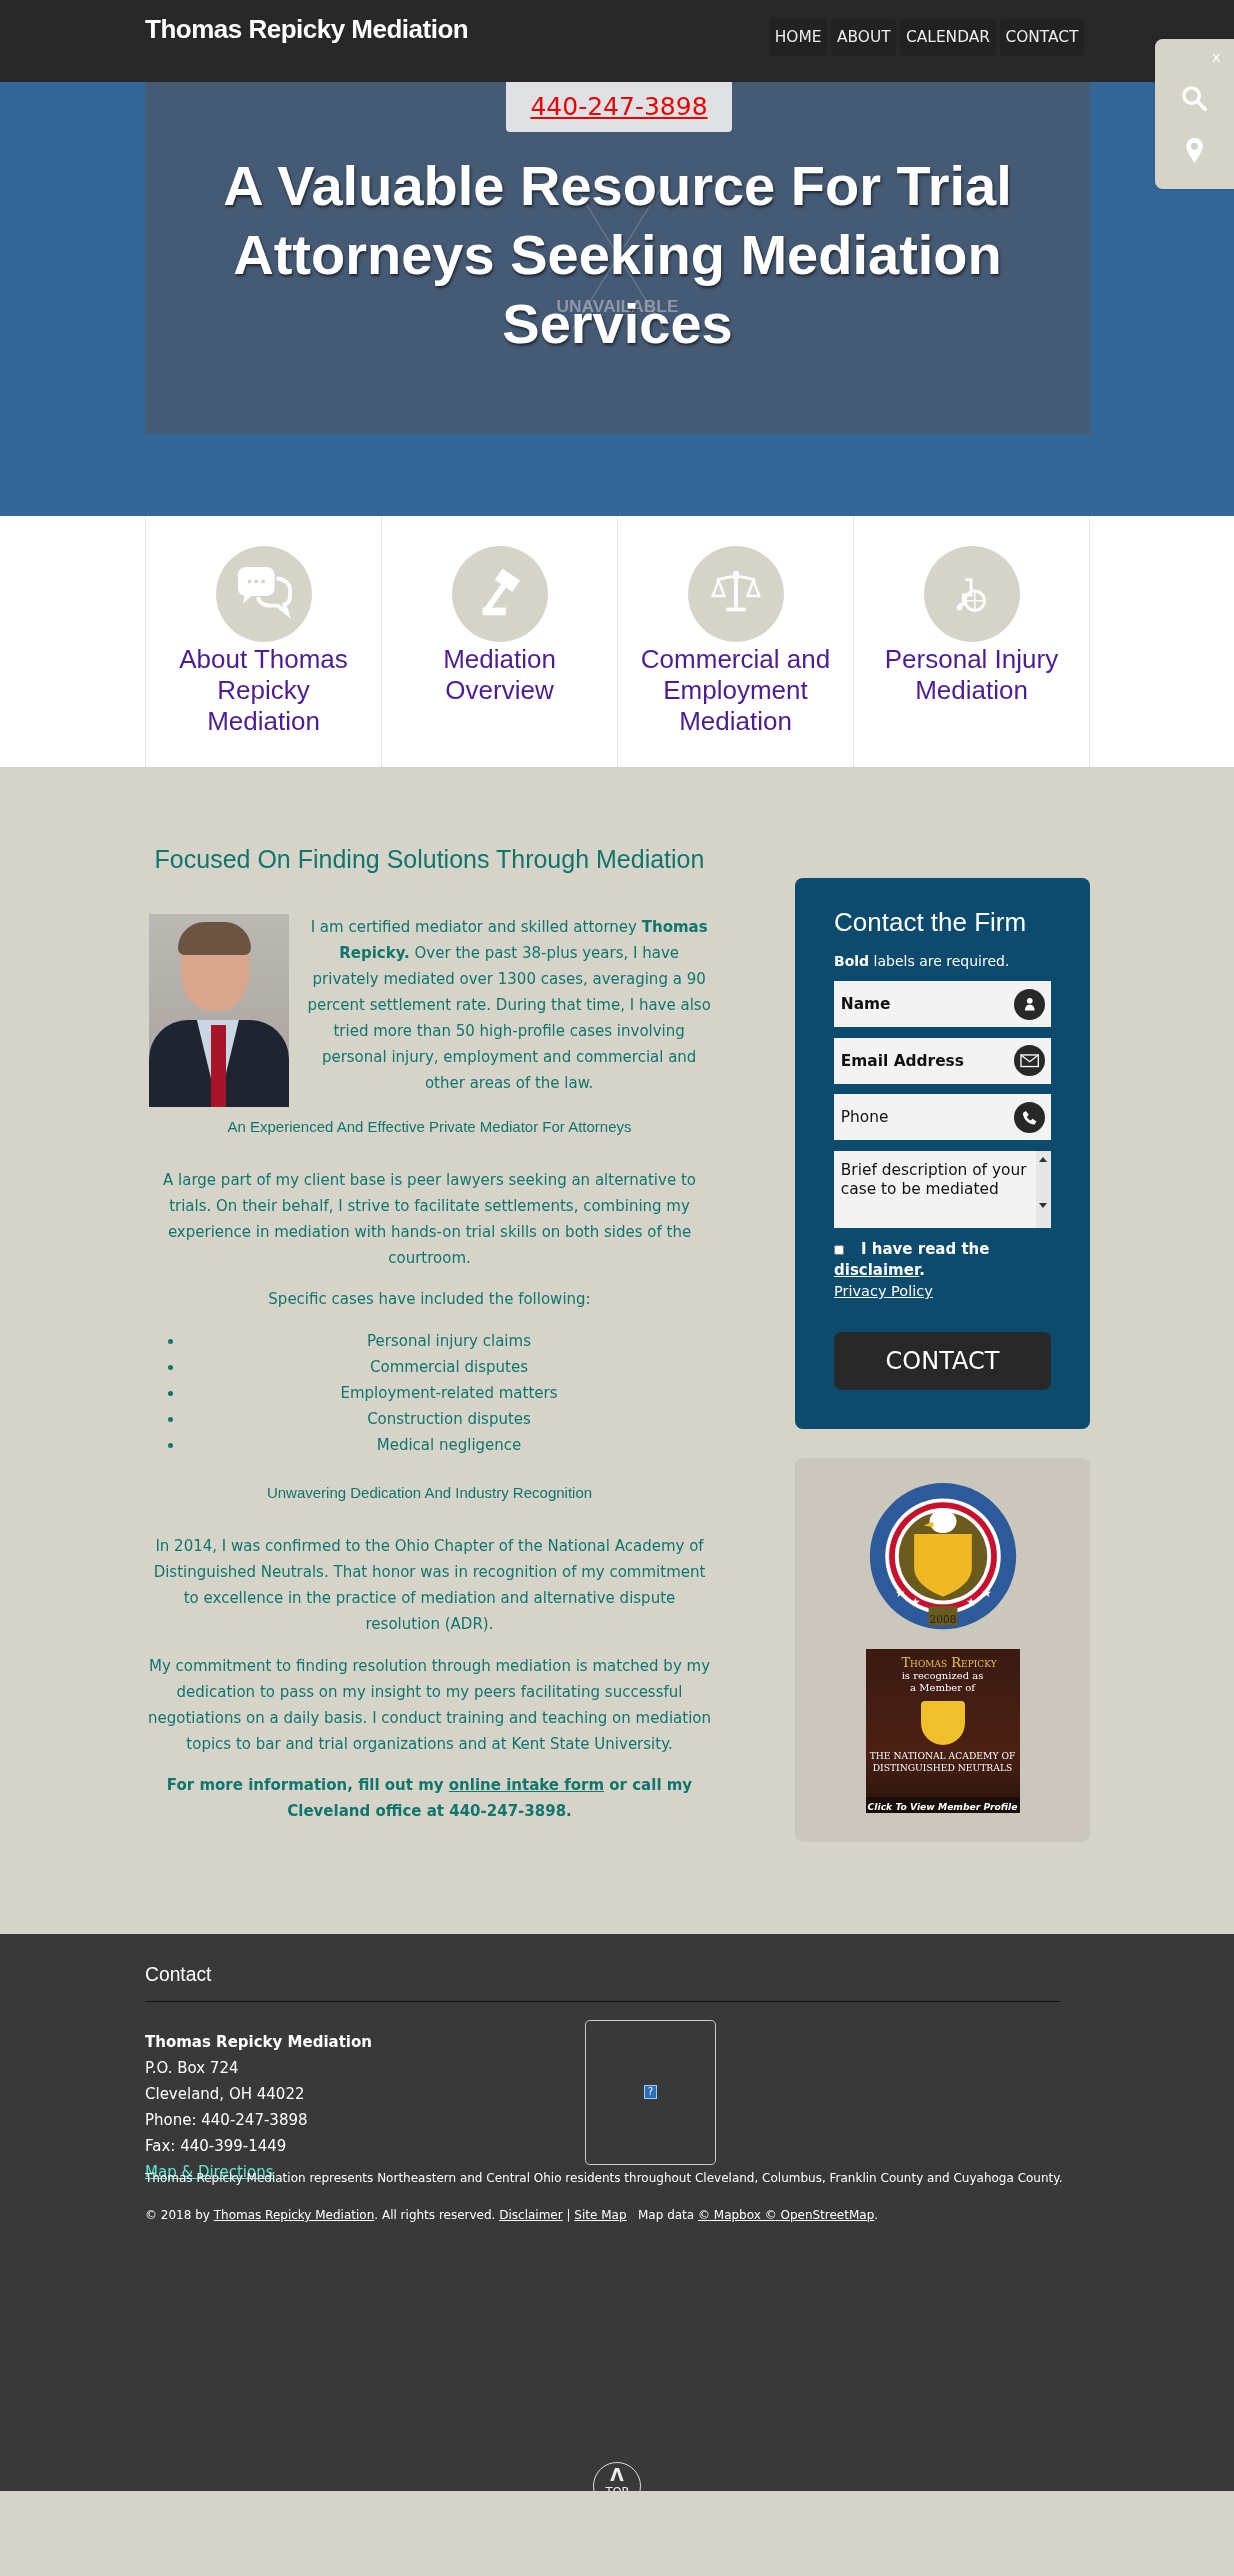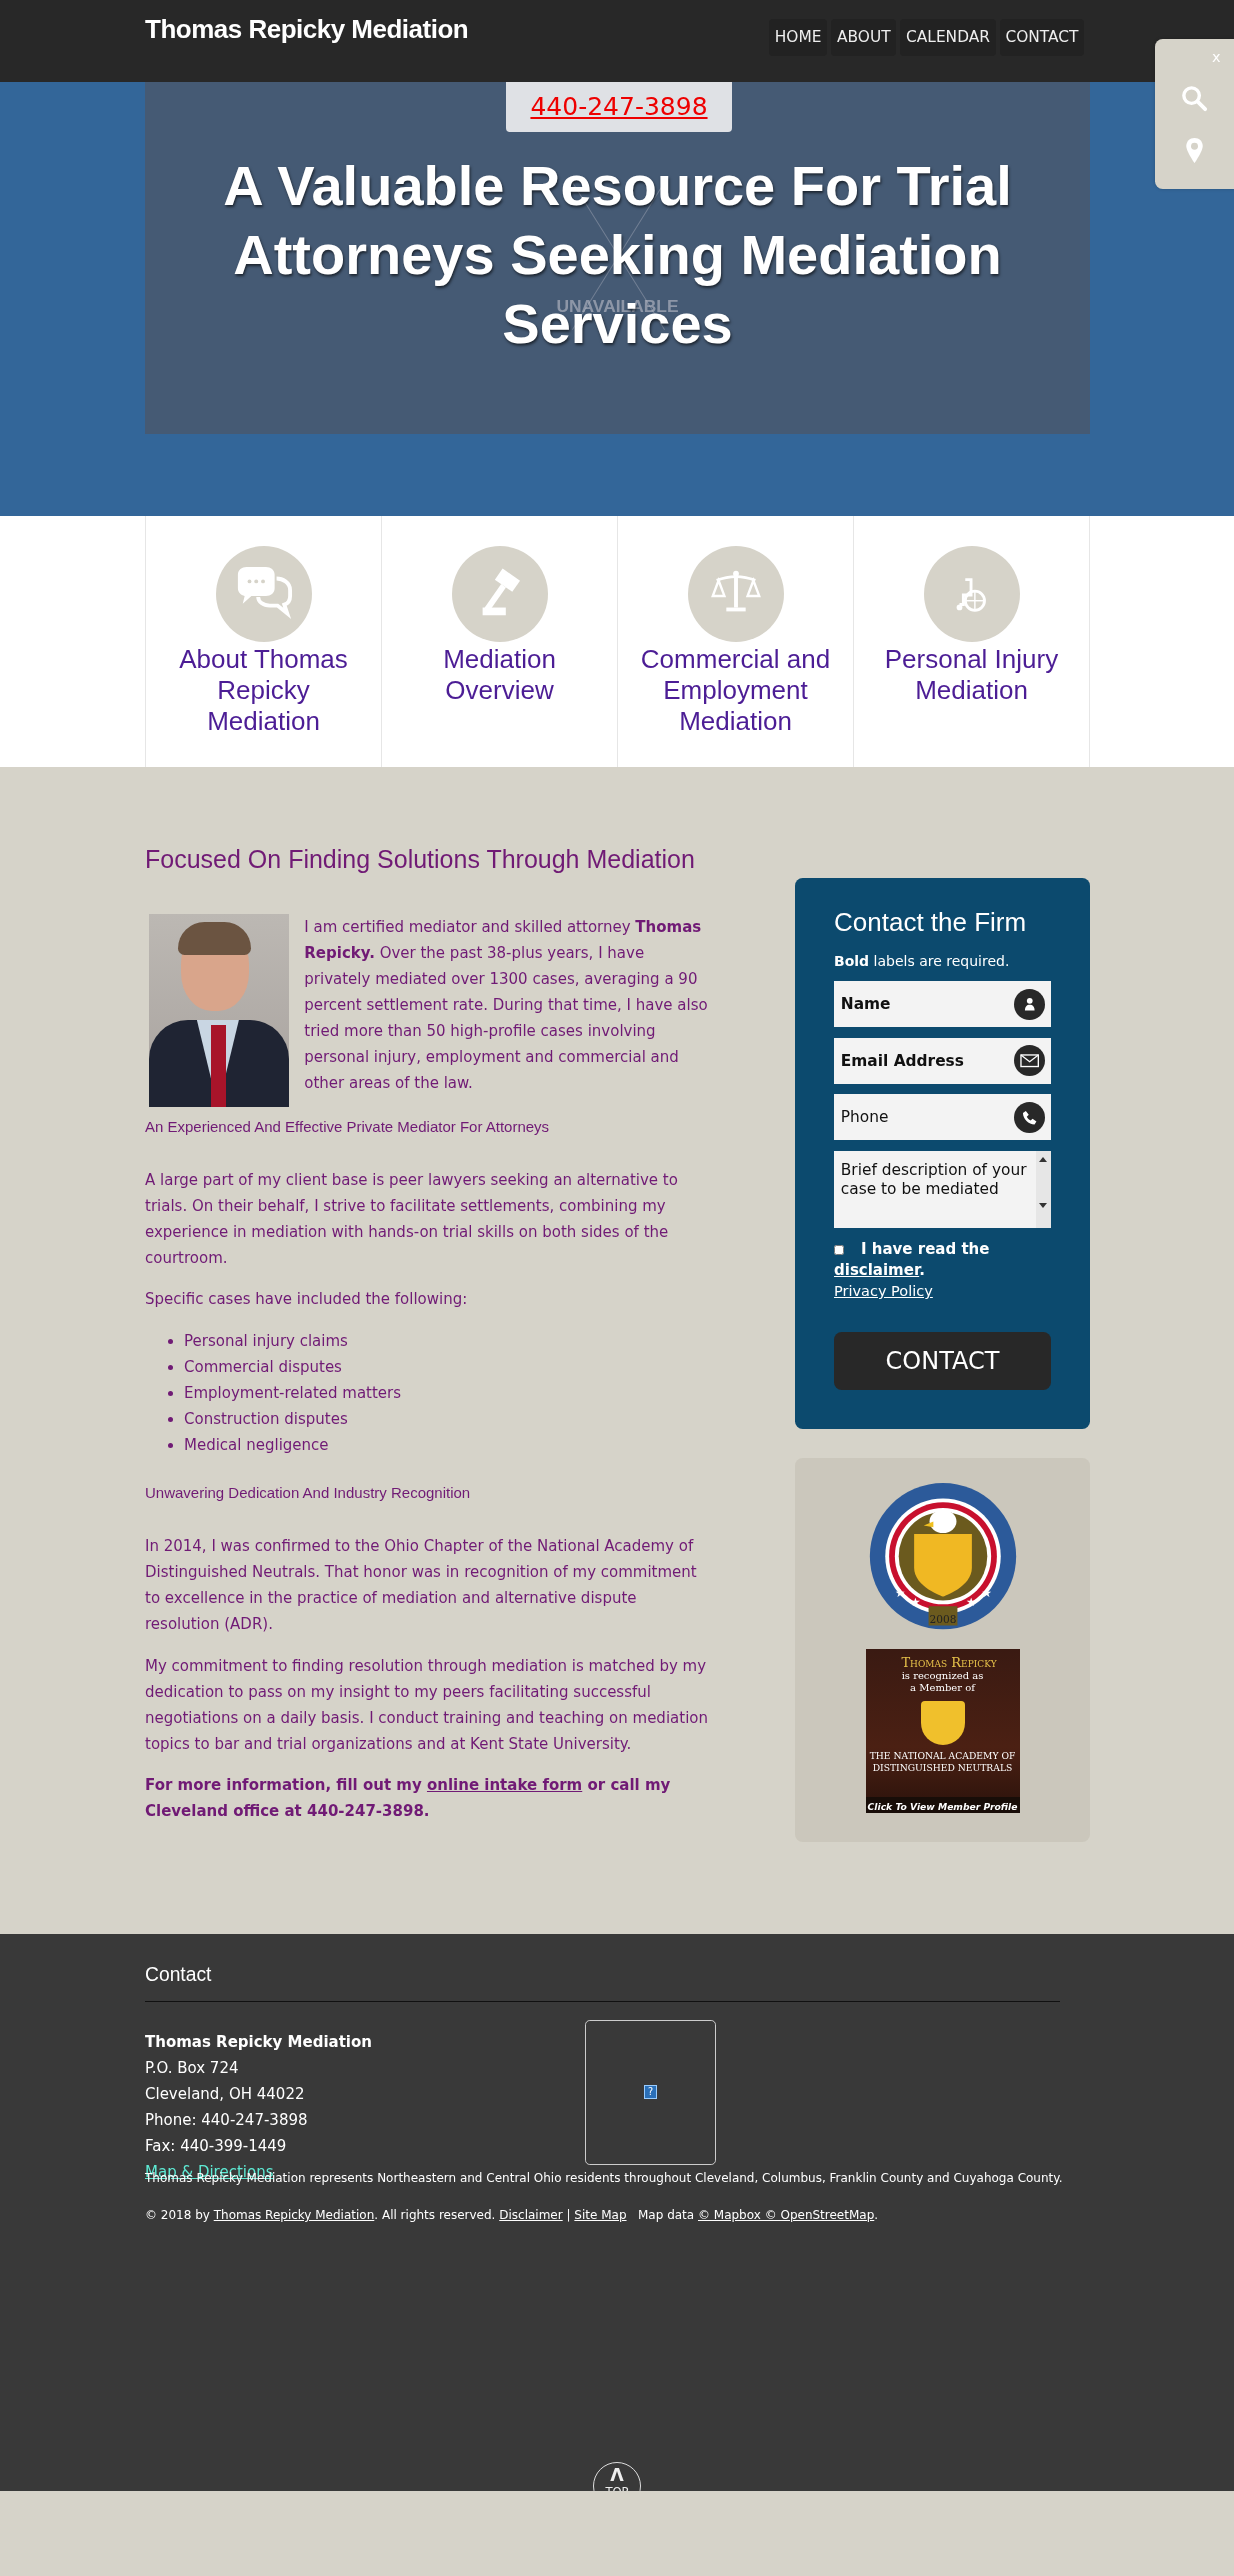--- a/index.html
+++ b/index.html
@@ -33,21 +33,21 @@
   .practice { background: #fff; height: 251px; }
   .practice .container { display: flex; height: 251px; }
   .pa { flex: 1; border-left: 1px solid #e6e6e6; text-align: center; padding-top: 30px; text-decoration: none; color: #666; }
   .pa:last-child { border-right: 1px solid #e6e6e6; }
   .pa .circle { width: 96px; height: 96px; border-radius: 50%; background: #d6d3c9; margin: 0 auto; display: flex; align-items: center; justify-content: center; }
   .pa .label { display: block; margin-top: 1.9px; font-family: "Liberation Sans", sans-serif; font-size: 26px; line-height: 31px; color: #4c1d95; padding: 0 11.6px; }
 
   
   .main { padding-top: 77px; padding-bottom: 92px; }
   .main .container { display: flex; justify-content: space-between; }
-  .content { width: 569px; font-size: 15px; line-height: 26px; color: #701a75; }
+  .content { width: 569px; font-size: 15px; line-height: 26px; color: #0f766e; text-align: center; }
   .content h1 { font-family: "Liberation Sans", sans-serif; font-weight: normal; font-size: 25px; line-height: 31px; margin-bottom: 39px; }
   .content h2 { font-family: "Liberation Sans", sans-serif; font-weight: normal; font-size: 15px; line-height: 39px; margin: 0 0 21px; }
   .content p { margin-bottom: 15.4px; }
   .intro { display: flex; gap: 0; margin-bottom: 0; }
   .photo { width: 140px; height: 193px; margin: 0 15.4px 0 3.9px; flex-shrink: 0; background: linear-gradient(180deg,#bcb8b3 0%,#a8a29e 100%); position: relative; overflow: hidden; }
   .photo .head { position: absolute; left: 32px; top: 11.6px; width: 68px; height: 85px; border-radius: 45%; background: #d9a58b; }
   .photo .hair { position: absolute; left: 29px; top: 7.7px; width: 73px; height: 33px; border-radius: 39px 39px 9.6px 9.6px; background: #6b5441; }
   .photo .suit { position: absolute; left: 0; top: 106px; width: 140px; height: 96px; background: #1f2433; border-radius: 39px 39px 0 0; }
   .photo .shirt { position: absolute; left: 48px; top: 106px; width: 42px; height: 87px; background: #c9d6e3; clip-path: polygon(0 0,100% 0,50% 100%); }
   .photo .tie { position: absolute; left: 62px; top: 111px; width: 15.4px; height: 87px; background: #a8142a; }

